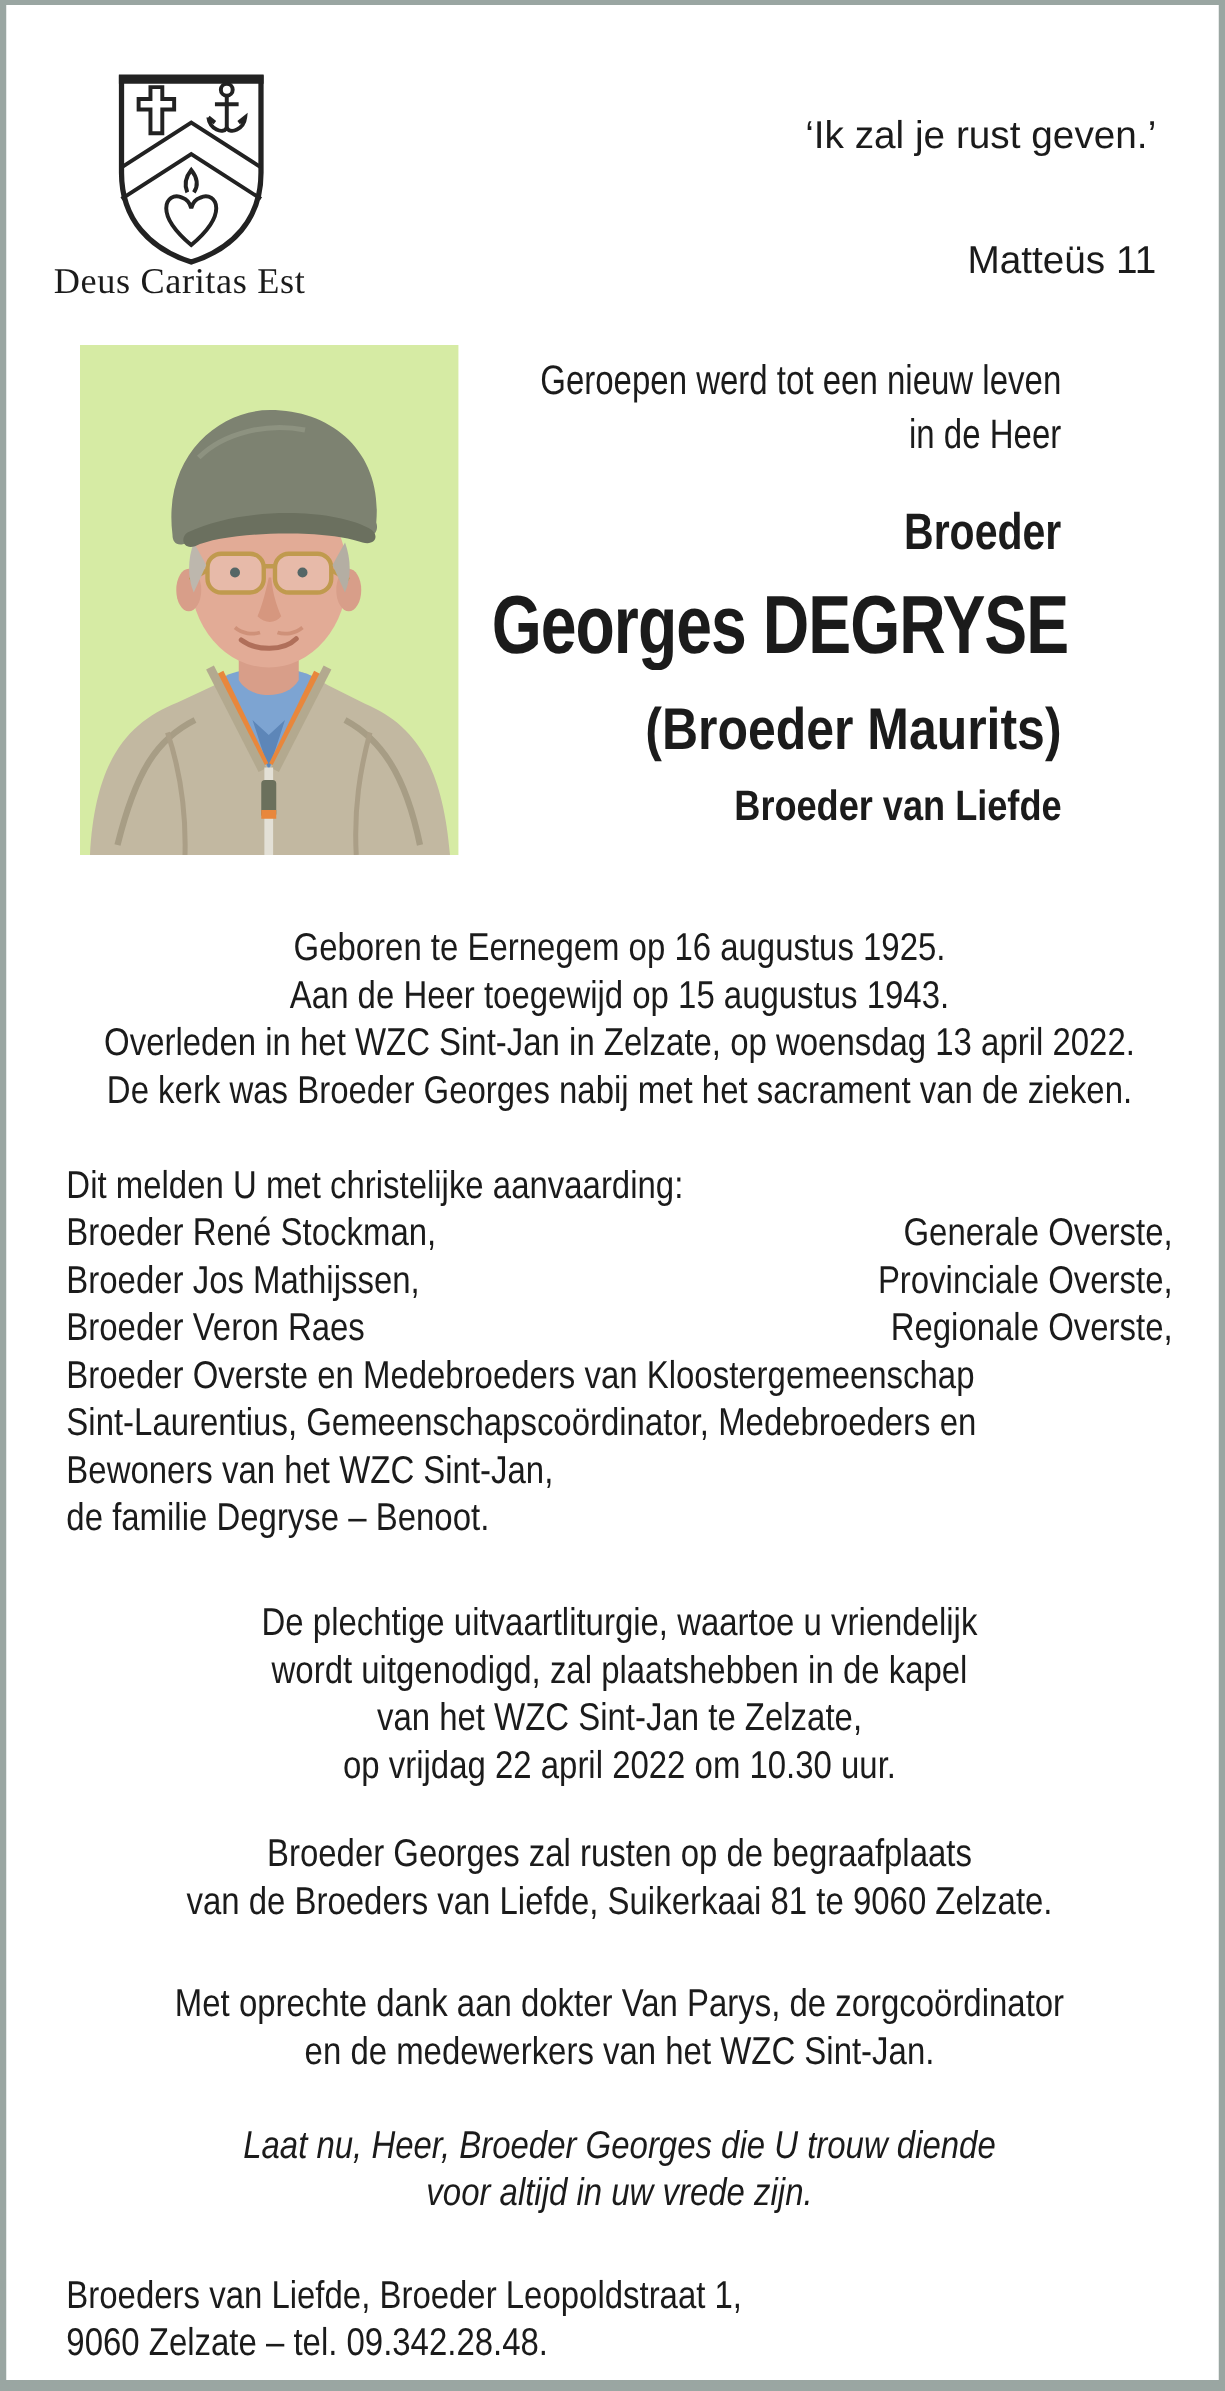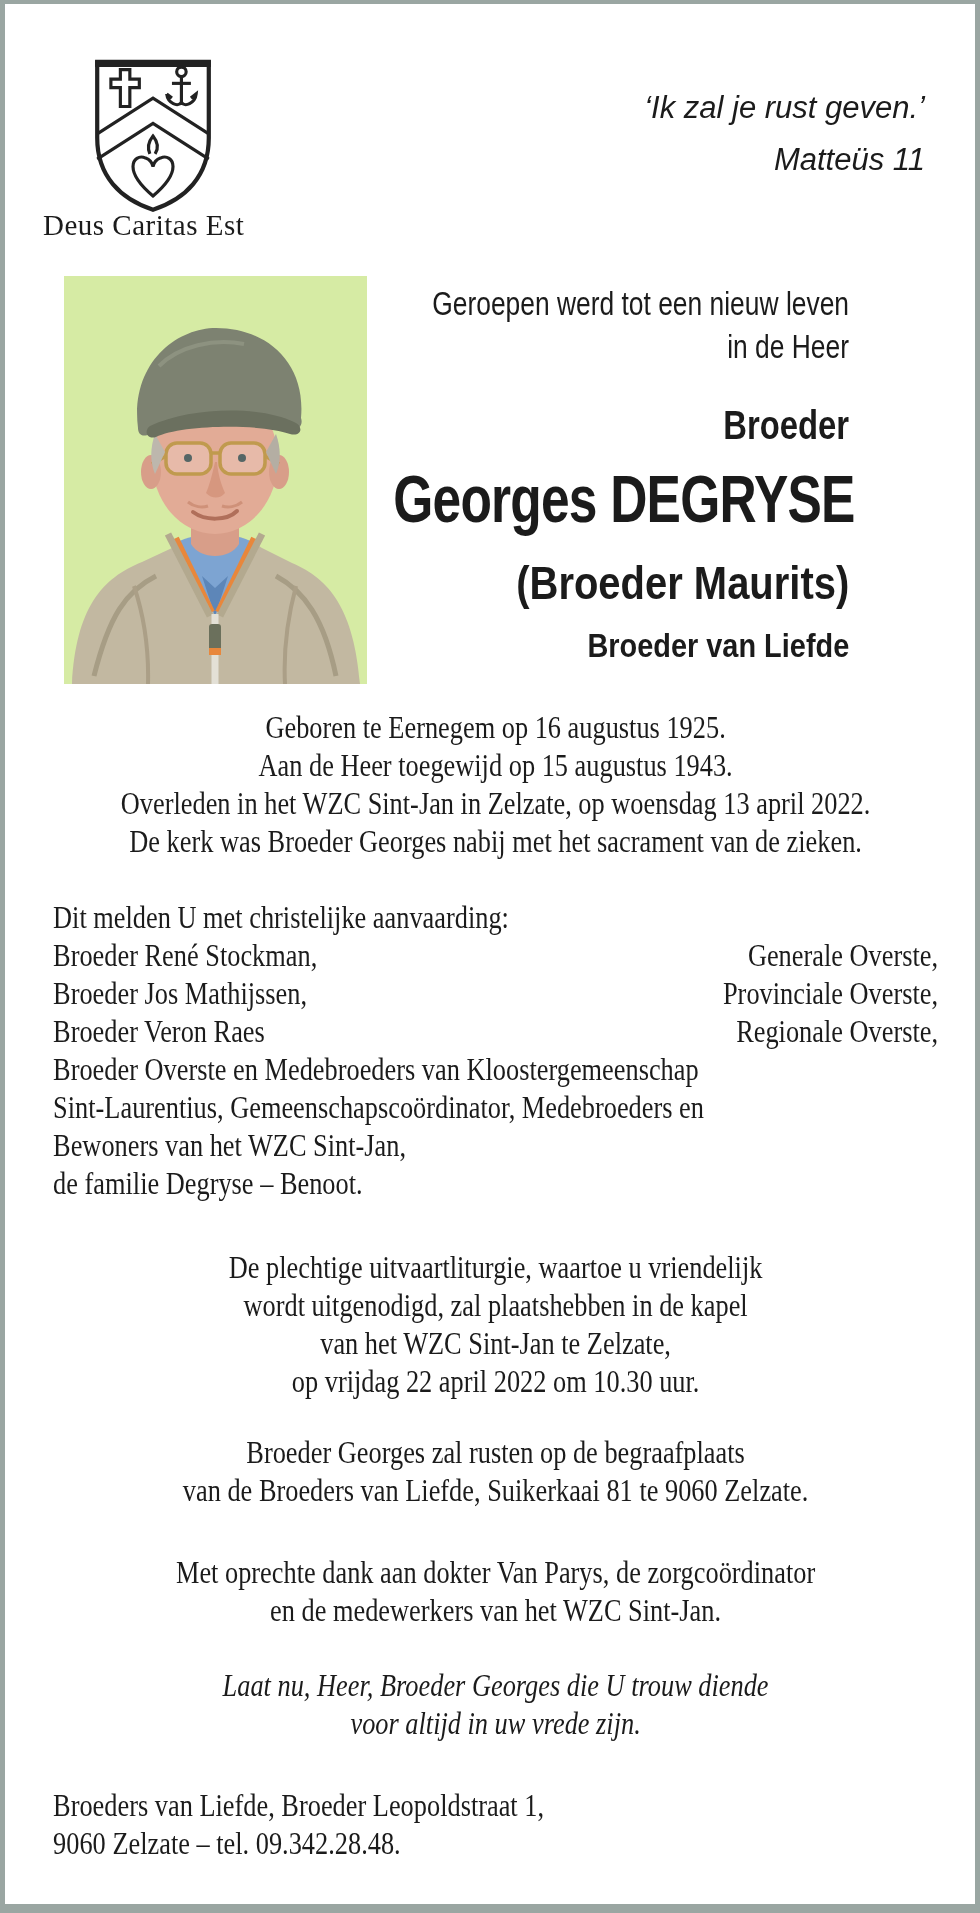--- a/index.html
+++ b/index.html
@@ -24,40 +24,40 @@
   .cx80 { width: 125%;    margin-left: -12.5%;  transform: scaleX(0.80); transform-origin: 50% 0; }
   .cx78 { width: 128.2%;  margin-left: -14.1%;  transform: scaleX(0.78); transform-origin: 50% 0; }
 
   
   .crest { position: absolute; left: 83px; top: 52px; width: 130px; height: 160px; }
   .motto {
     position: absolute; left: 38px; top: 205px; width: 220px;
     font-family: "Liberation Serif", serif;
     font-size: 29px; letter-spacing: 0.5px;
   }
-  .quote { position: absolute; top: 86px; right: 50px; text-align: right; font-style: italic; font-size: 31px; }
-  .quote .q2 { margin-top: 16px; }
+  .quote { position: absolute; top: 86px; right: 50px; text-align: right; font-size: 31px; }
+  .quote .q2 { margin-top: 64px; }
 
   
   .photo {
     position: absolute; left: 59px; top: 272px;
     width: 303px; height: 408px; overflow: hidden;
   }
   .title-col {
     position: absolute; left: 388px; top: 278px; width: 456px;
     text-align: right;
   }
   .intro { font-size: 33px; line-height: 43px; }
   .title-broeder { font-size: 41px; font-weight: bold; margin-top: 34px; }
   .big-name { font-size: 66px; font-weight: bold; margin-top: 12px; letter-spacing: -1px; white-space: nowrap; }
   .alias { font-size: 47px; font-weight: bold; margin-top: 18px; }
   .congregation { font-size: 34px; font-weight: bold; margin-top: 16px; }
 
   
-  .content { position: absolute; left: 48px; top: 705px; width: 885px; font-family: Liberation Serif, serif; }
+  .content { position: absolute; left: 48px; top: 735px; width: 885px; }
   .block { font-size: 31px; line-height: 38px; }
   .center { text-align: center; }
   .left { text-align: left; }
   .italic { font-style: italic; }
   .m-b { margin-top: 38px; }
   .m-c { margin-top: 46px; }
   .m-d { margin-top: 33px; }
   .m-e { margin-top: 44px; }
   .m-f { margin-top: 37px; }
   .m-g { margin-top: 44px; }

